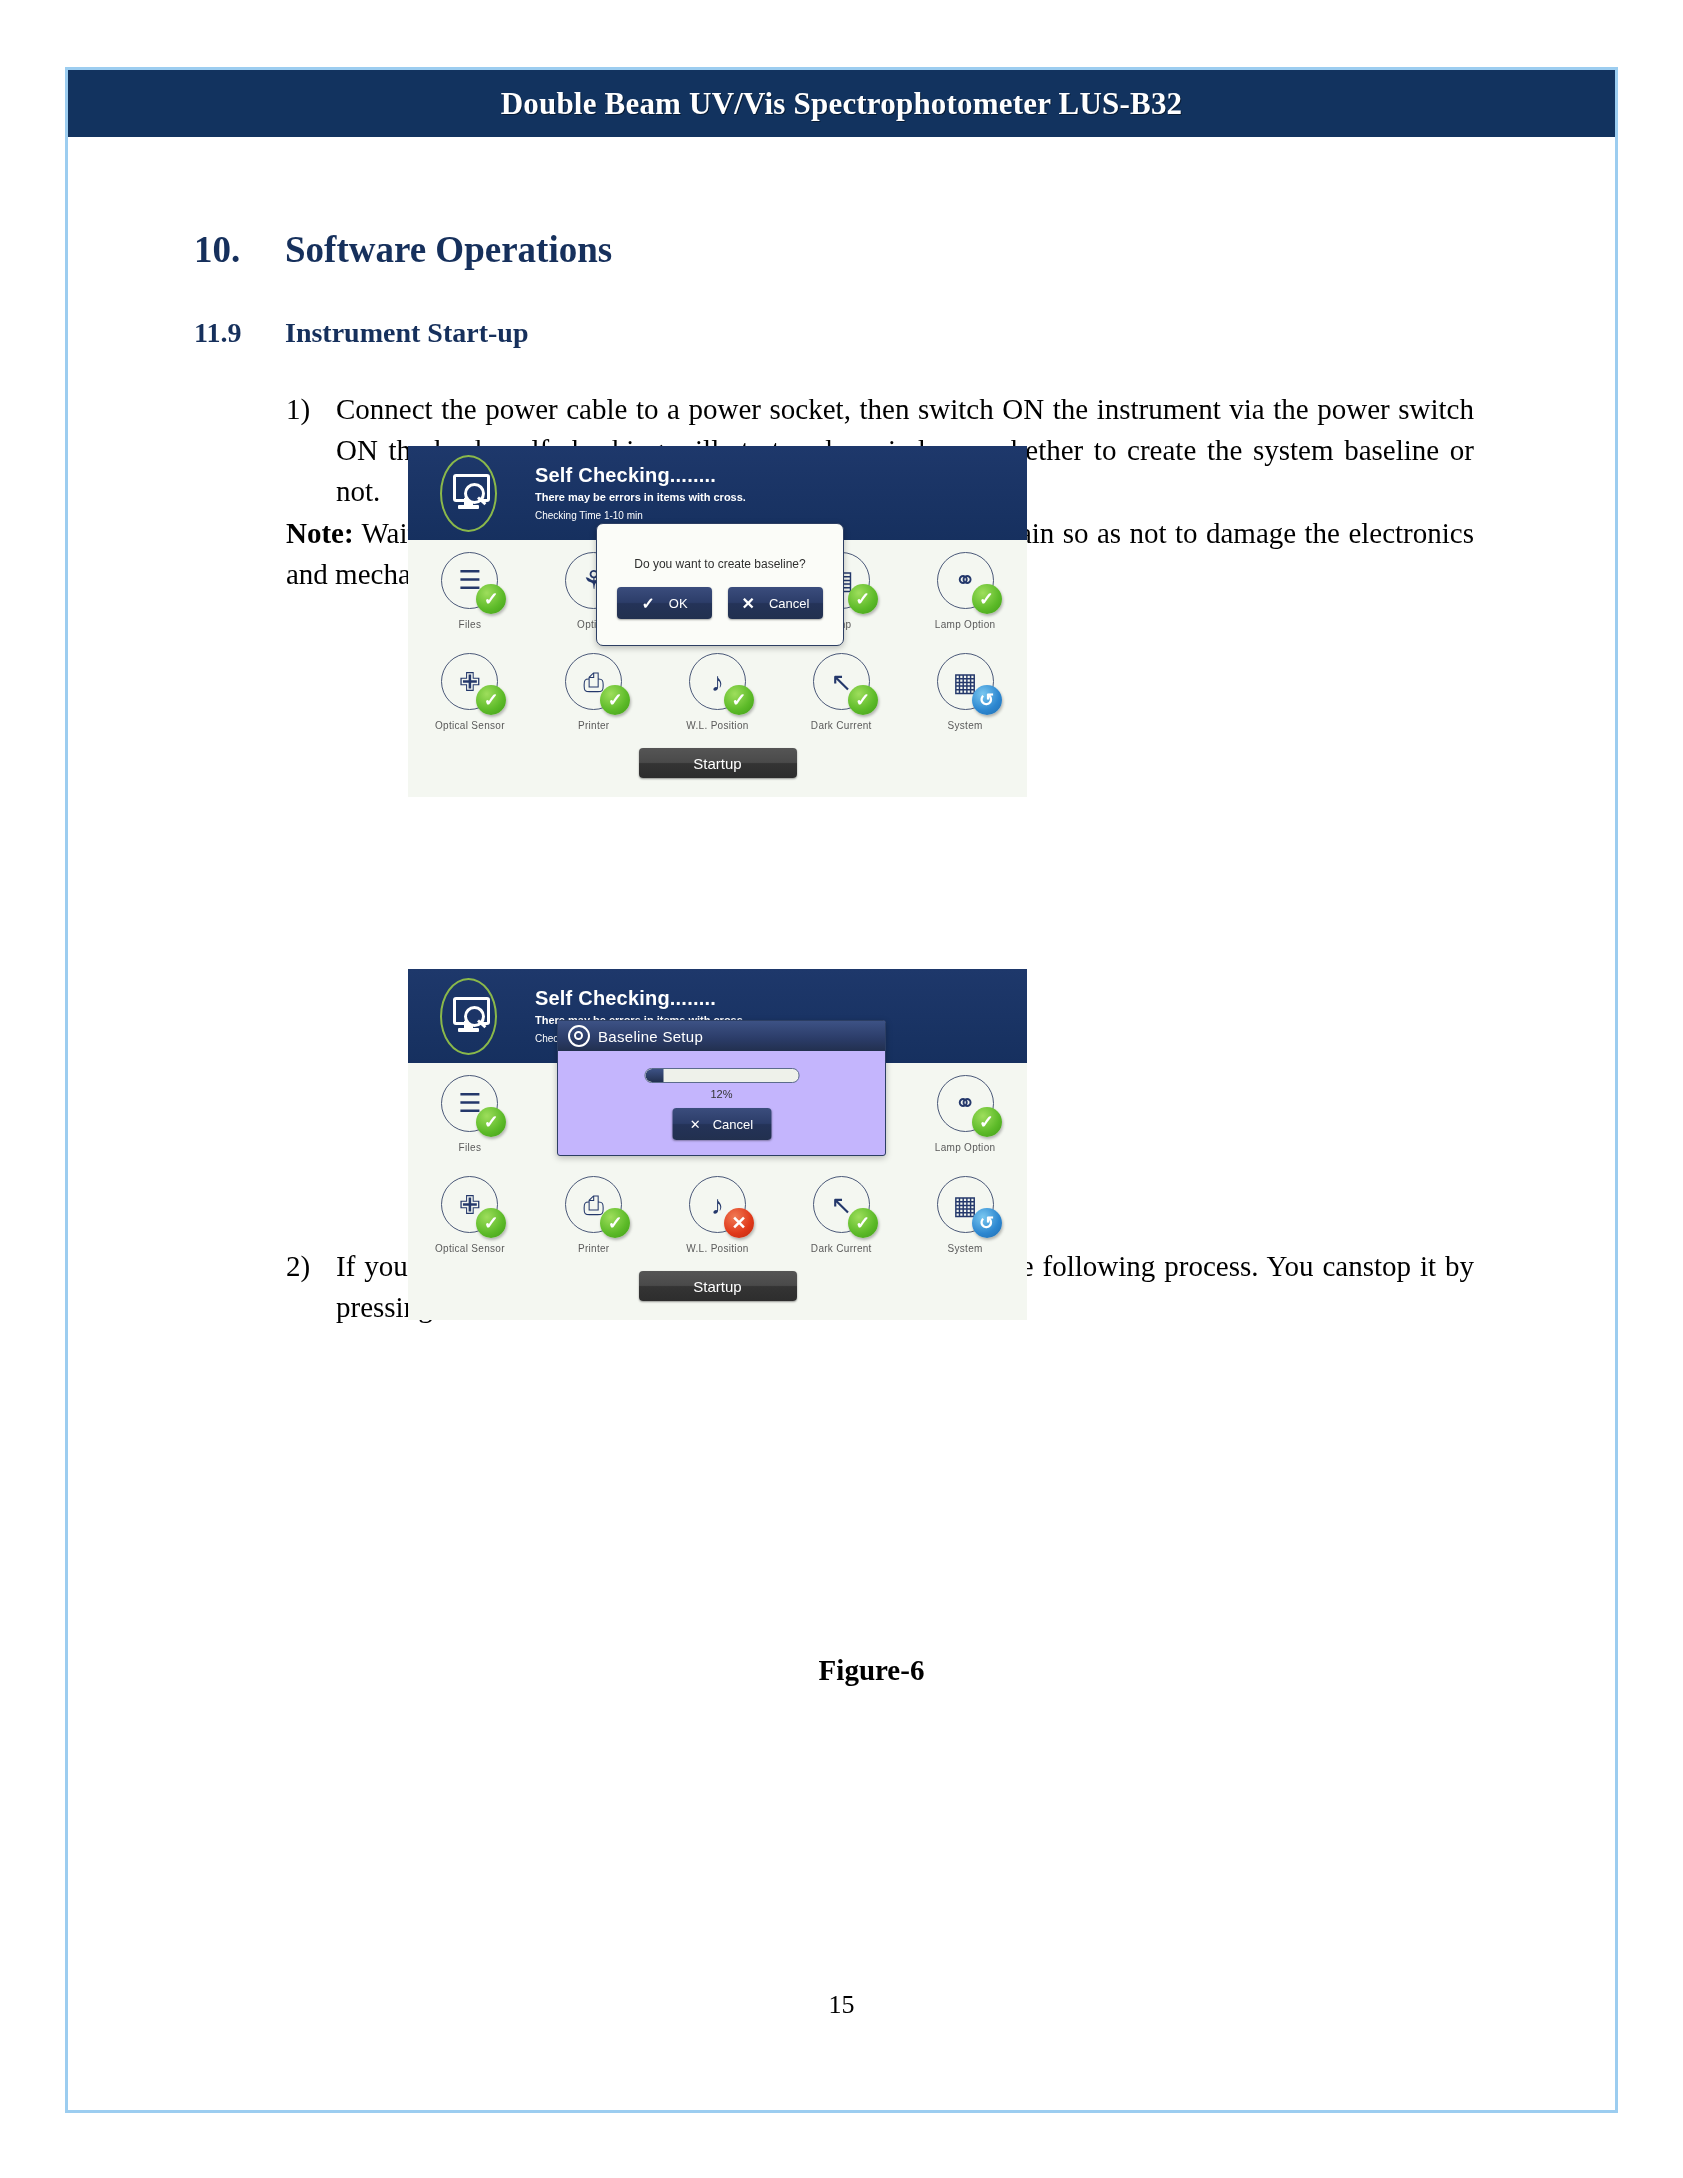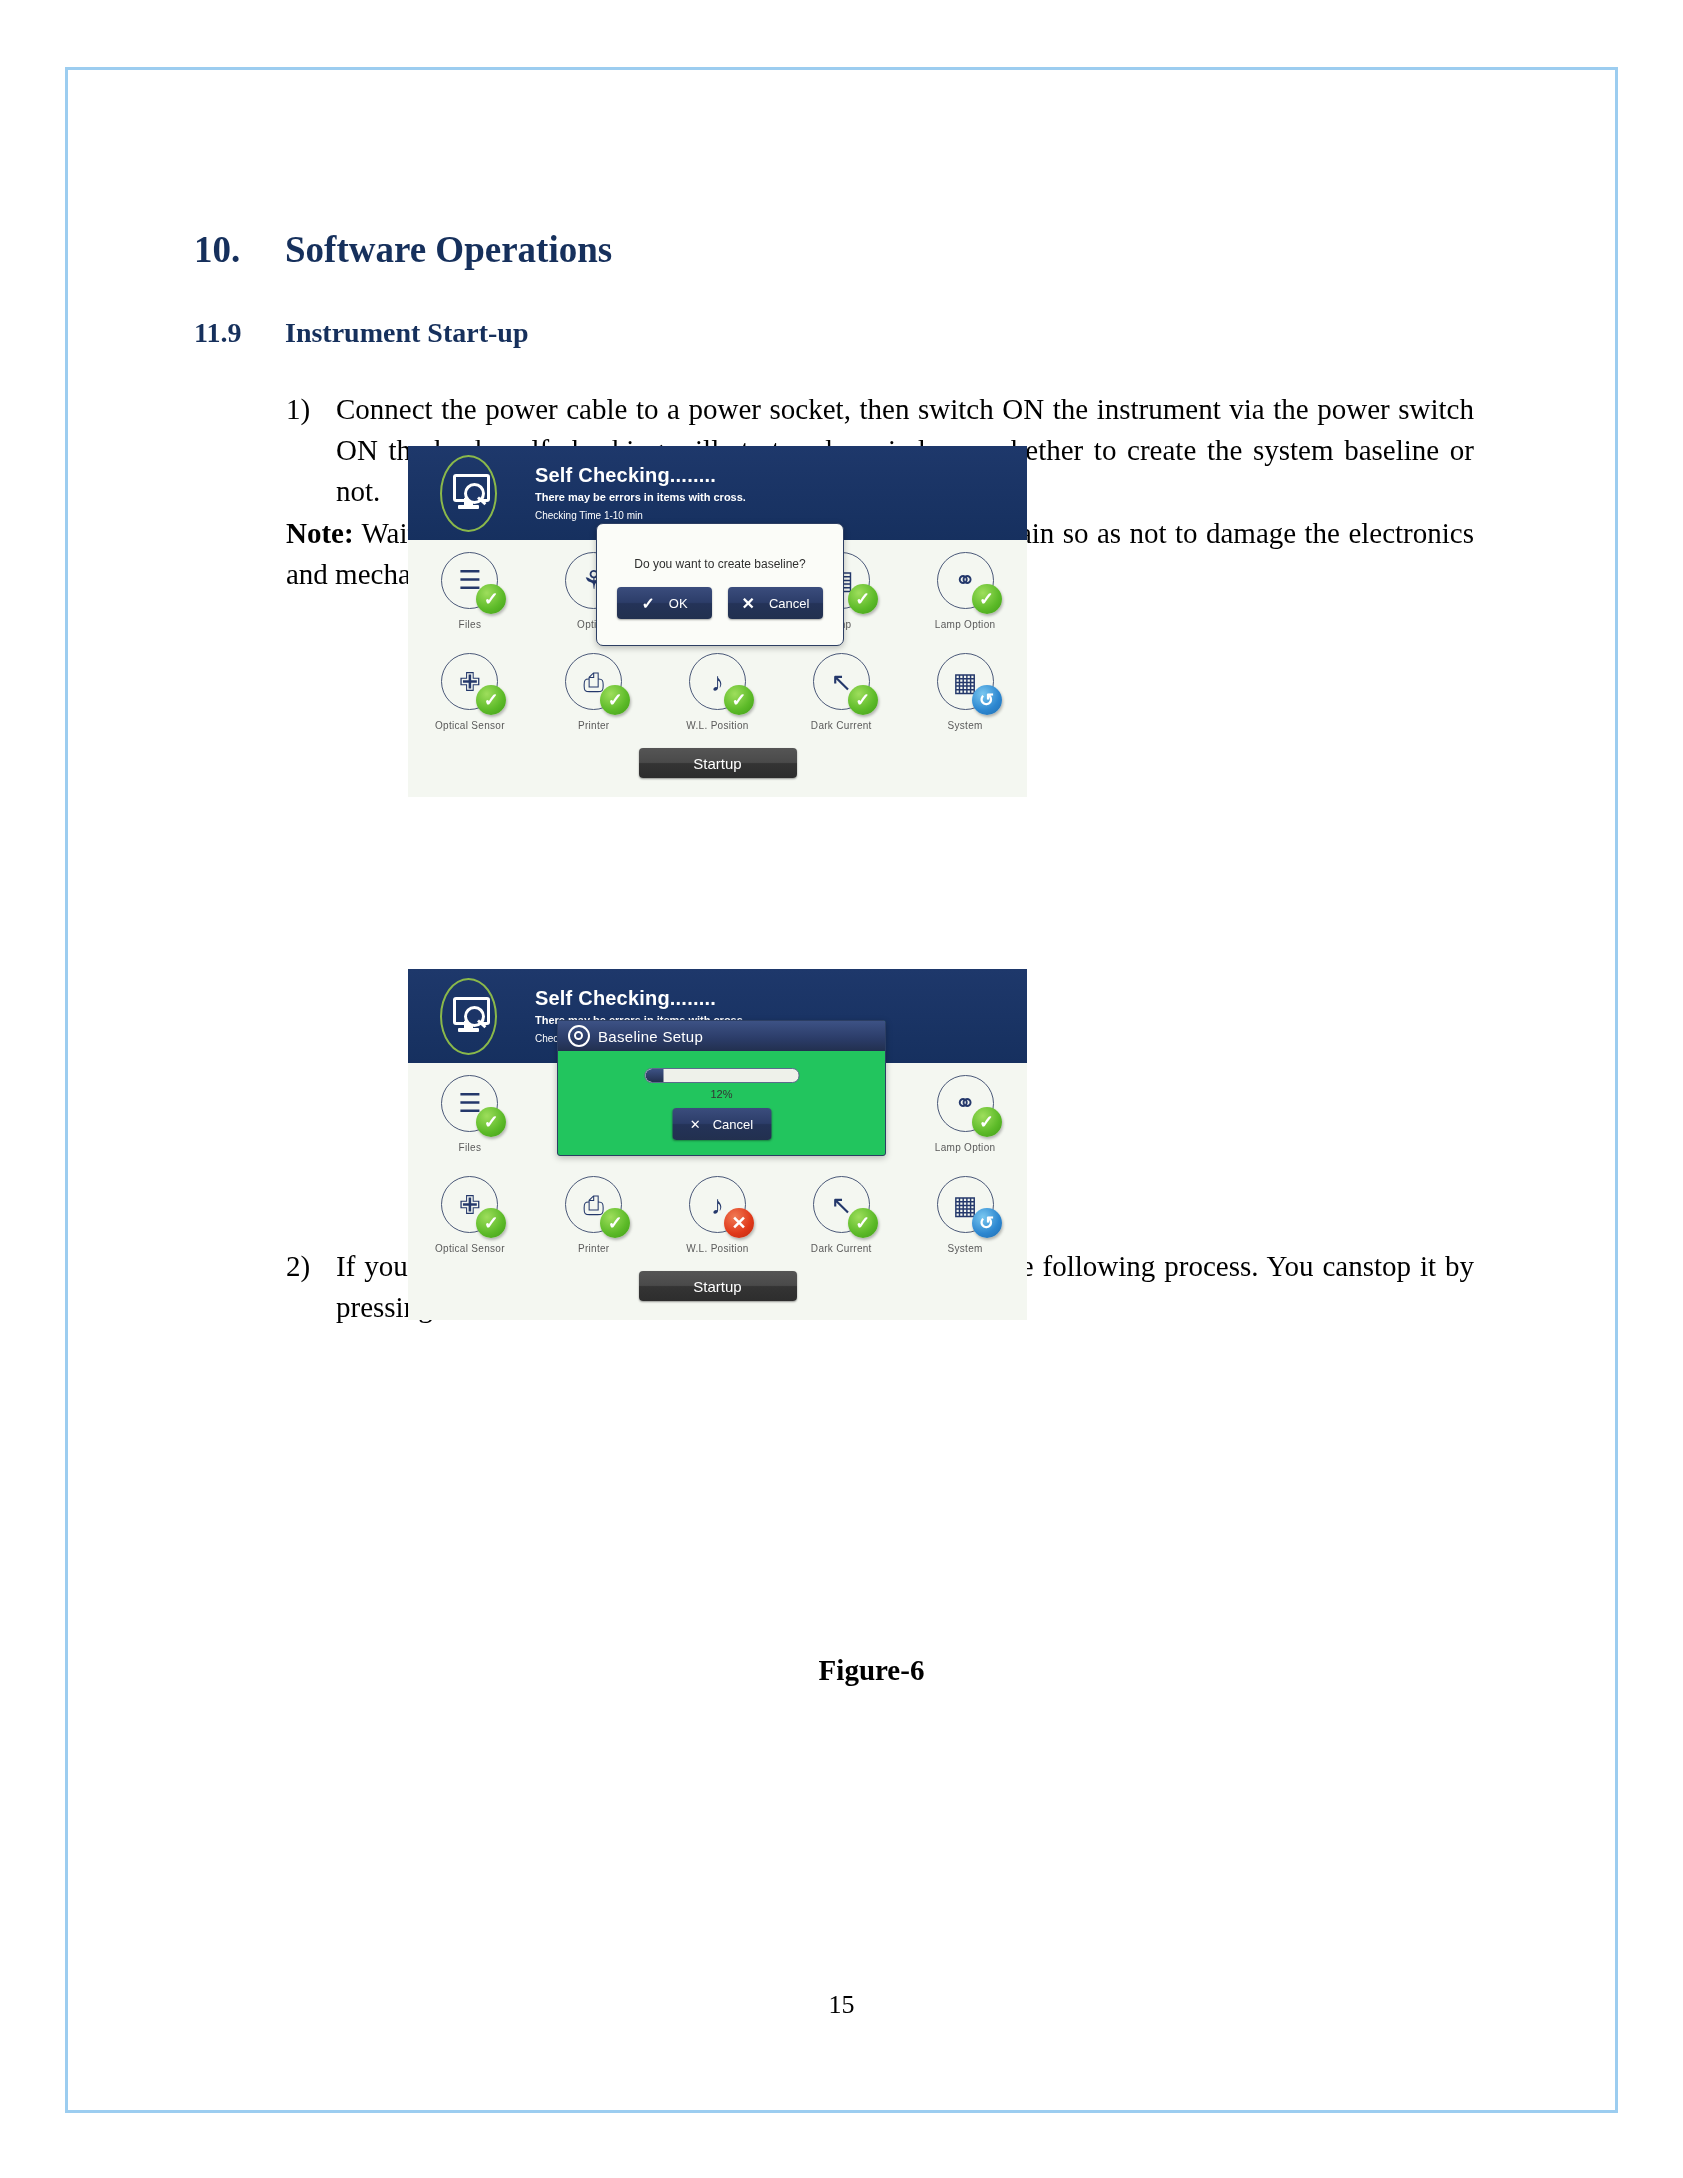--- a/index.html
+++ b/index.html
@@ -369,21 +369,21 @@
   }
   .m-btn .sym { font-size: 16px; font-weight: bold; }
 
   
   .modal-baseline {
     position: absolute;
     left: 149px;
     top: 51px;
     width: 327px;
     height: 134px;
-    background: #22c55e;
+    background: #c4b5fd;
     border: 1.5px solid #2c3e63;
     border-radius: 3px;
     box-shadow: 0 2px 6px rgba(0,0,0,0.25);
   }
   .bl-titlebar {
     height: 30px;
     background: linear-gradient(180deg, #3d5285 0%, #2b3c68 60%, #22304f 100%);
     display: flex;
     align-items: center;
     padding-left: 10px;
@@ -458,20 +458,23 @@
     box-shadow: 0 1px 2px rgba(0,0,0,0.35);
   }
 </style>
 </head>
 <body>
 
 <div class="page">
 
   <div class="page-frame"></div>
 
+  <div class="doc-header">
+    <span class="doc-header-title">Double Beam UV/Vis Spectrophotometer LUS-B32</span>
+  </div>
 
   <div class="content">
 
     <div class="h1-row">
       <span class="h1-num">10.</span>
       <span class="h1-text">Software Operations</span>
     </div>
 
     <div class="h2-row">
       <span class="h2-num">11.9</span>

